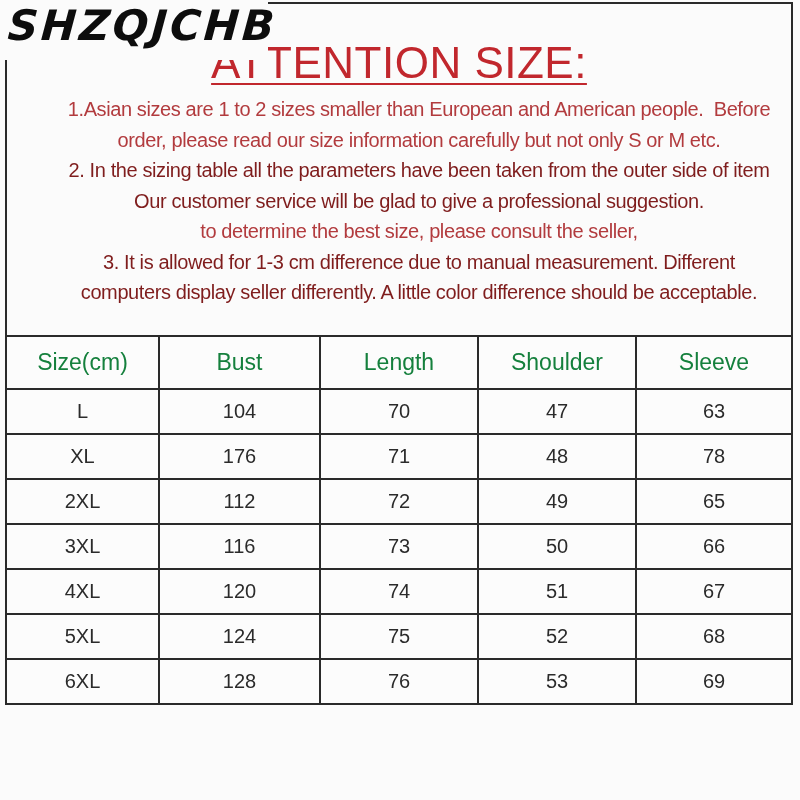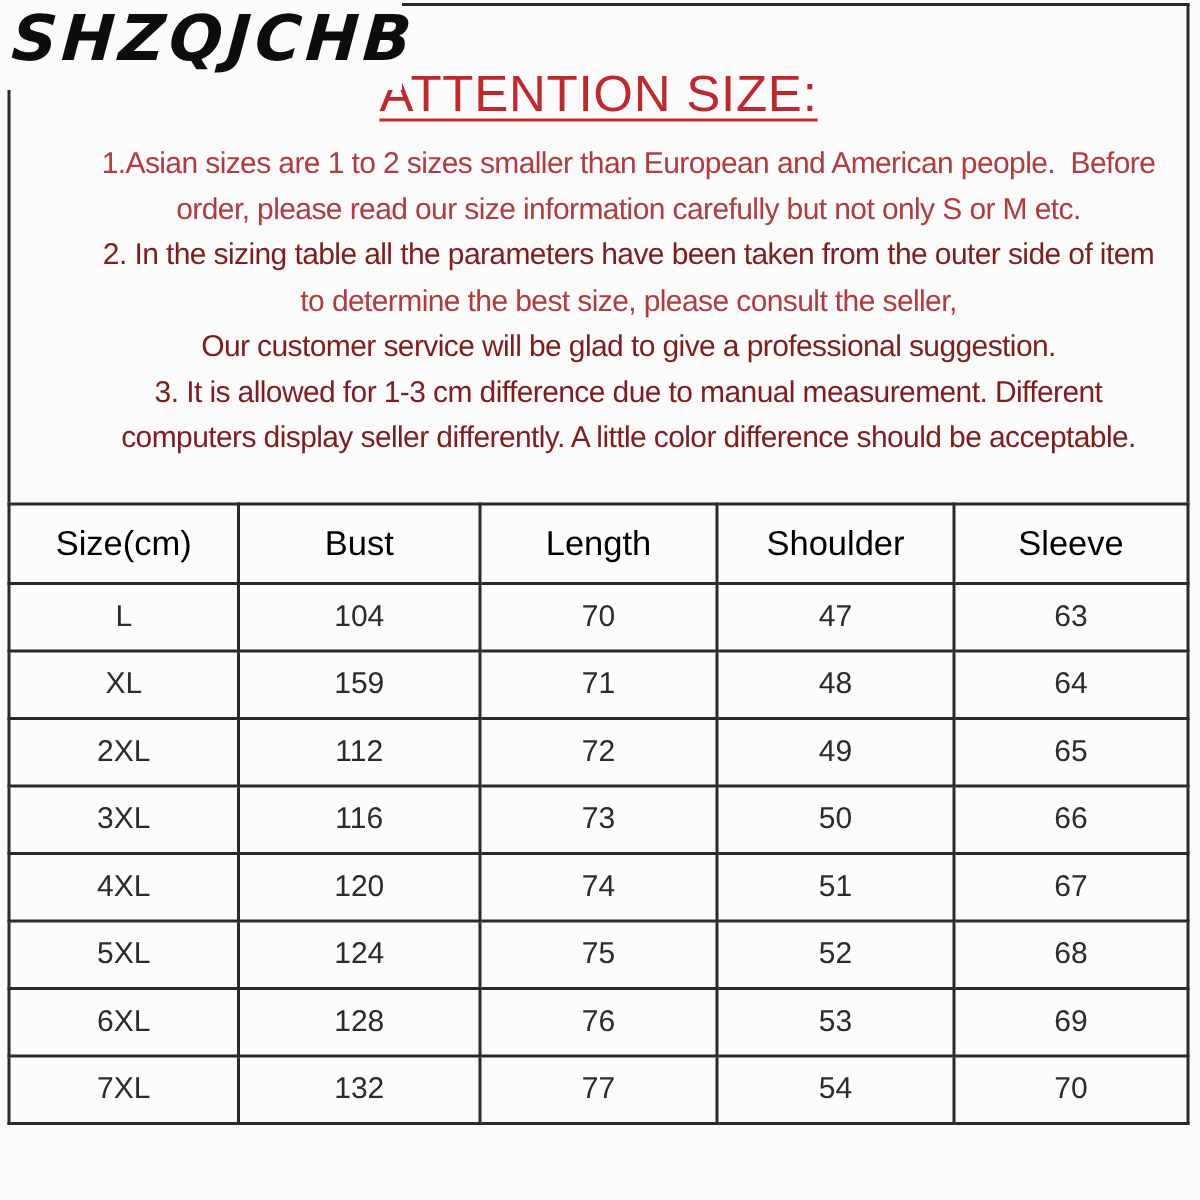--- a/index.html
+++ b/index.html
@@ -47,21 +47,21 @@
     font-weight: 800;
     font-size: 42px;
     line-height: 52px;
     letter-spacing: 3px;
     color: #0d0d0d;
     transform: skewX(-4deg);
     white-space: nowrap;
   }
   .attention-heading {
     display: inline-block;
-    font-size: 34px;
+    font-size: 44px;
     line-height: 38px;
     color: #c1272d;
     text-decoration: underline;
     text-decoration-thickness: 2px;
     text-underline-offset: 5px;
     margin-bottom: 10px;
     letter-spacing: 0.5px;
   }
   .notice-lines {
     margin-top: 2px;
@@ -85,21 +85,21 @@
   table.size-table td {
     border: 2px solid #2a2a2a;
     text-align: center;
     vertical-align: middle;
     padding: 0;
   }
   table.size-table th {
     height: 51px;
     font-size: 23px;
     font-weight: 400;
-    color: #000000;
+    color: #15803d;
   }
   table.size-table td {
     height: 43px;
     font-size: 20px;
     font-weight: 400;
     color: #2b2b2b;
   }
 </style>
 </head>
 <body>
@@ -109,22 +109,22 @@
 </div>
 
 <div class="sheet">
 
   <div class="notice">
     <div class="attention-heading">ATTENTION SIZE:</div>
     <div class="notice-lines">
         <div class="notice-line red">1.Asian sizes are 1 to 2 sizes smaller than European and American people.  Before</div>
         <div class="notice-line red">order, please read our size information carefully but not only S or M etc.</div>
         <div class="notice-line black">2. In the sizing table all the parameters have been taken from the outer side of item</div>
+        <div class="notice-line black">Our customer service will be glad to give a professional suggestion.</div>
         <div class="notice-line red">to determine the best size, please consult the seller,</div>
-        <div class="notice-line black">Our customer service will be glad to give a professional suggestion.</div>
         <div class="notice-line black">3. It is allowed for 1-3 cm difference due to manual measurement. Different</div>
         <div class="notice-line black">computers display seller differently. A little color difference should be acceptable.</div>
       </div>
   </div>
 
   <table class="size-table">
     <colgroup>
       <col style="width:153px">
       <col style="width:161px">
       <col style="width:158px">
@@ -143,24 +143,24 @@
     <tbody>
         <tr>
           <td>L</td>
           <td>104</td>
           <td>70</td>
           <td>47</td>
           <td>63</td>
         </tr>
         <tr>
           <td>XL</td>
-          <td>159</td>
+          <td>176</td>
           <td>71</td>
           <td>48</td>
-          <td>64</td>
+          <td>78</td>
         </tr>
         <tr>
           <td>2XL</td>
           <td>112</td>
           <td>72</td>
           <td>49</td>
           <td>65</td>
         </tr>
         <tr>
           <td>3XL</td>
@@ -183,23 +183,16 @@
           <td>52</td>
           <td>68</td>
         </tr>
         <tr>
           <td>6XL</td>
           <td>128</td>
           <td>76</td>
           <td>53</td>
           <td>69</td>
         </tr>
-        <tr>
-          <td>7XL</td>
-          <td>132</td>
-          <td>77</td>
-          <td>54</td>
-          <td>70</td>
-        </tr>
       </tbody>
   </table>
 
 </div>
 
 </body></html>

